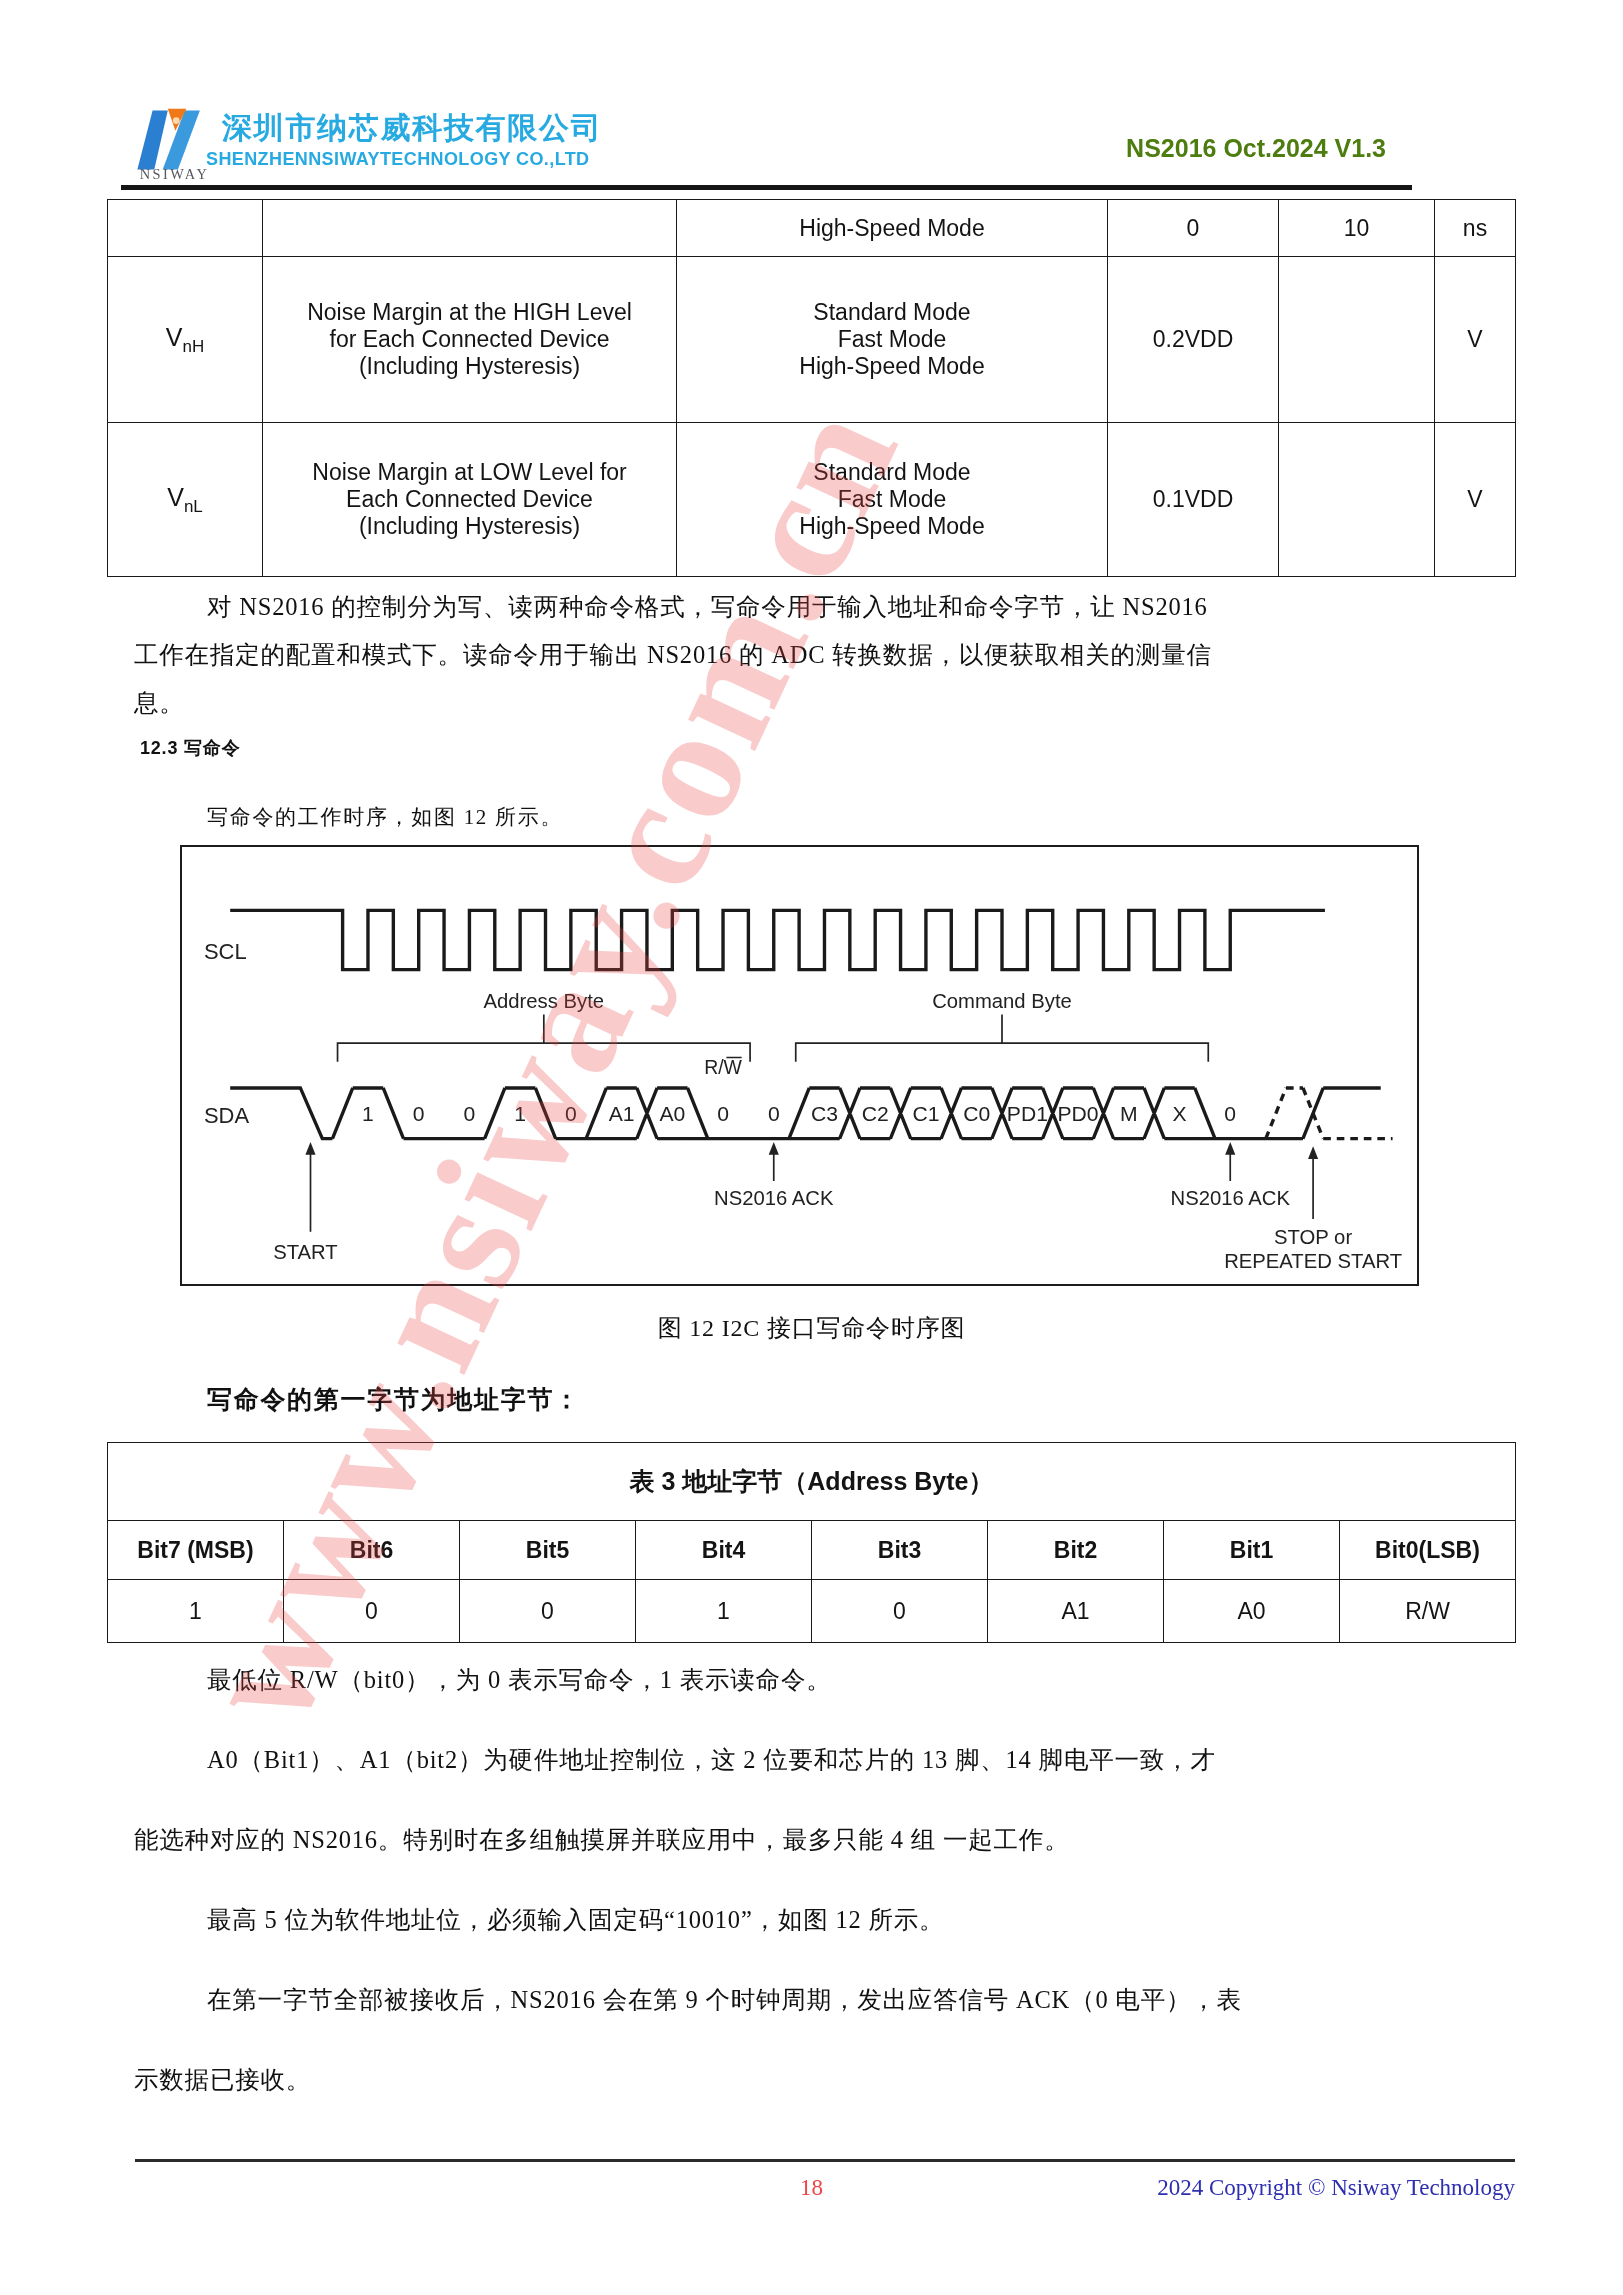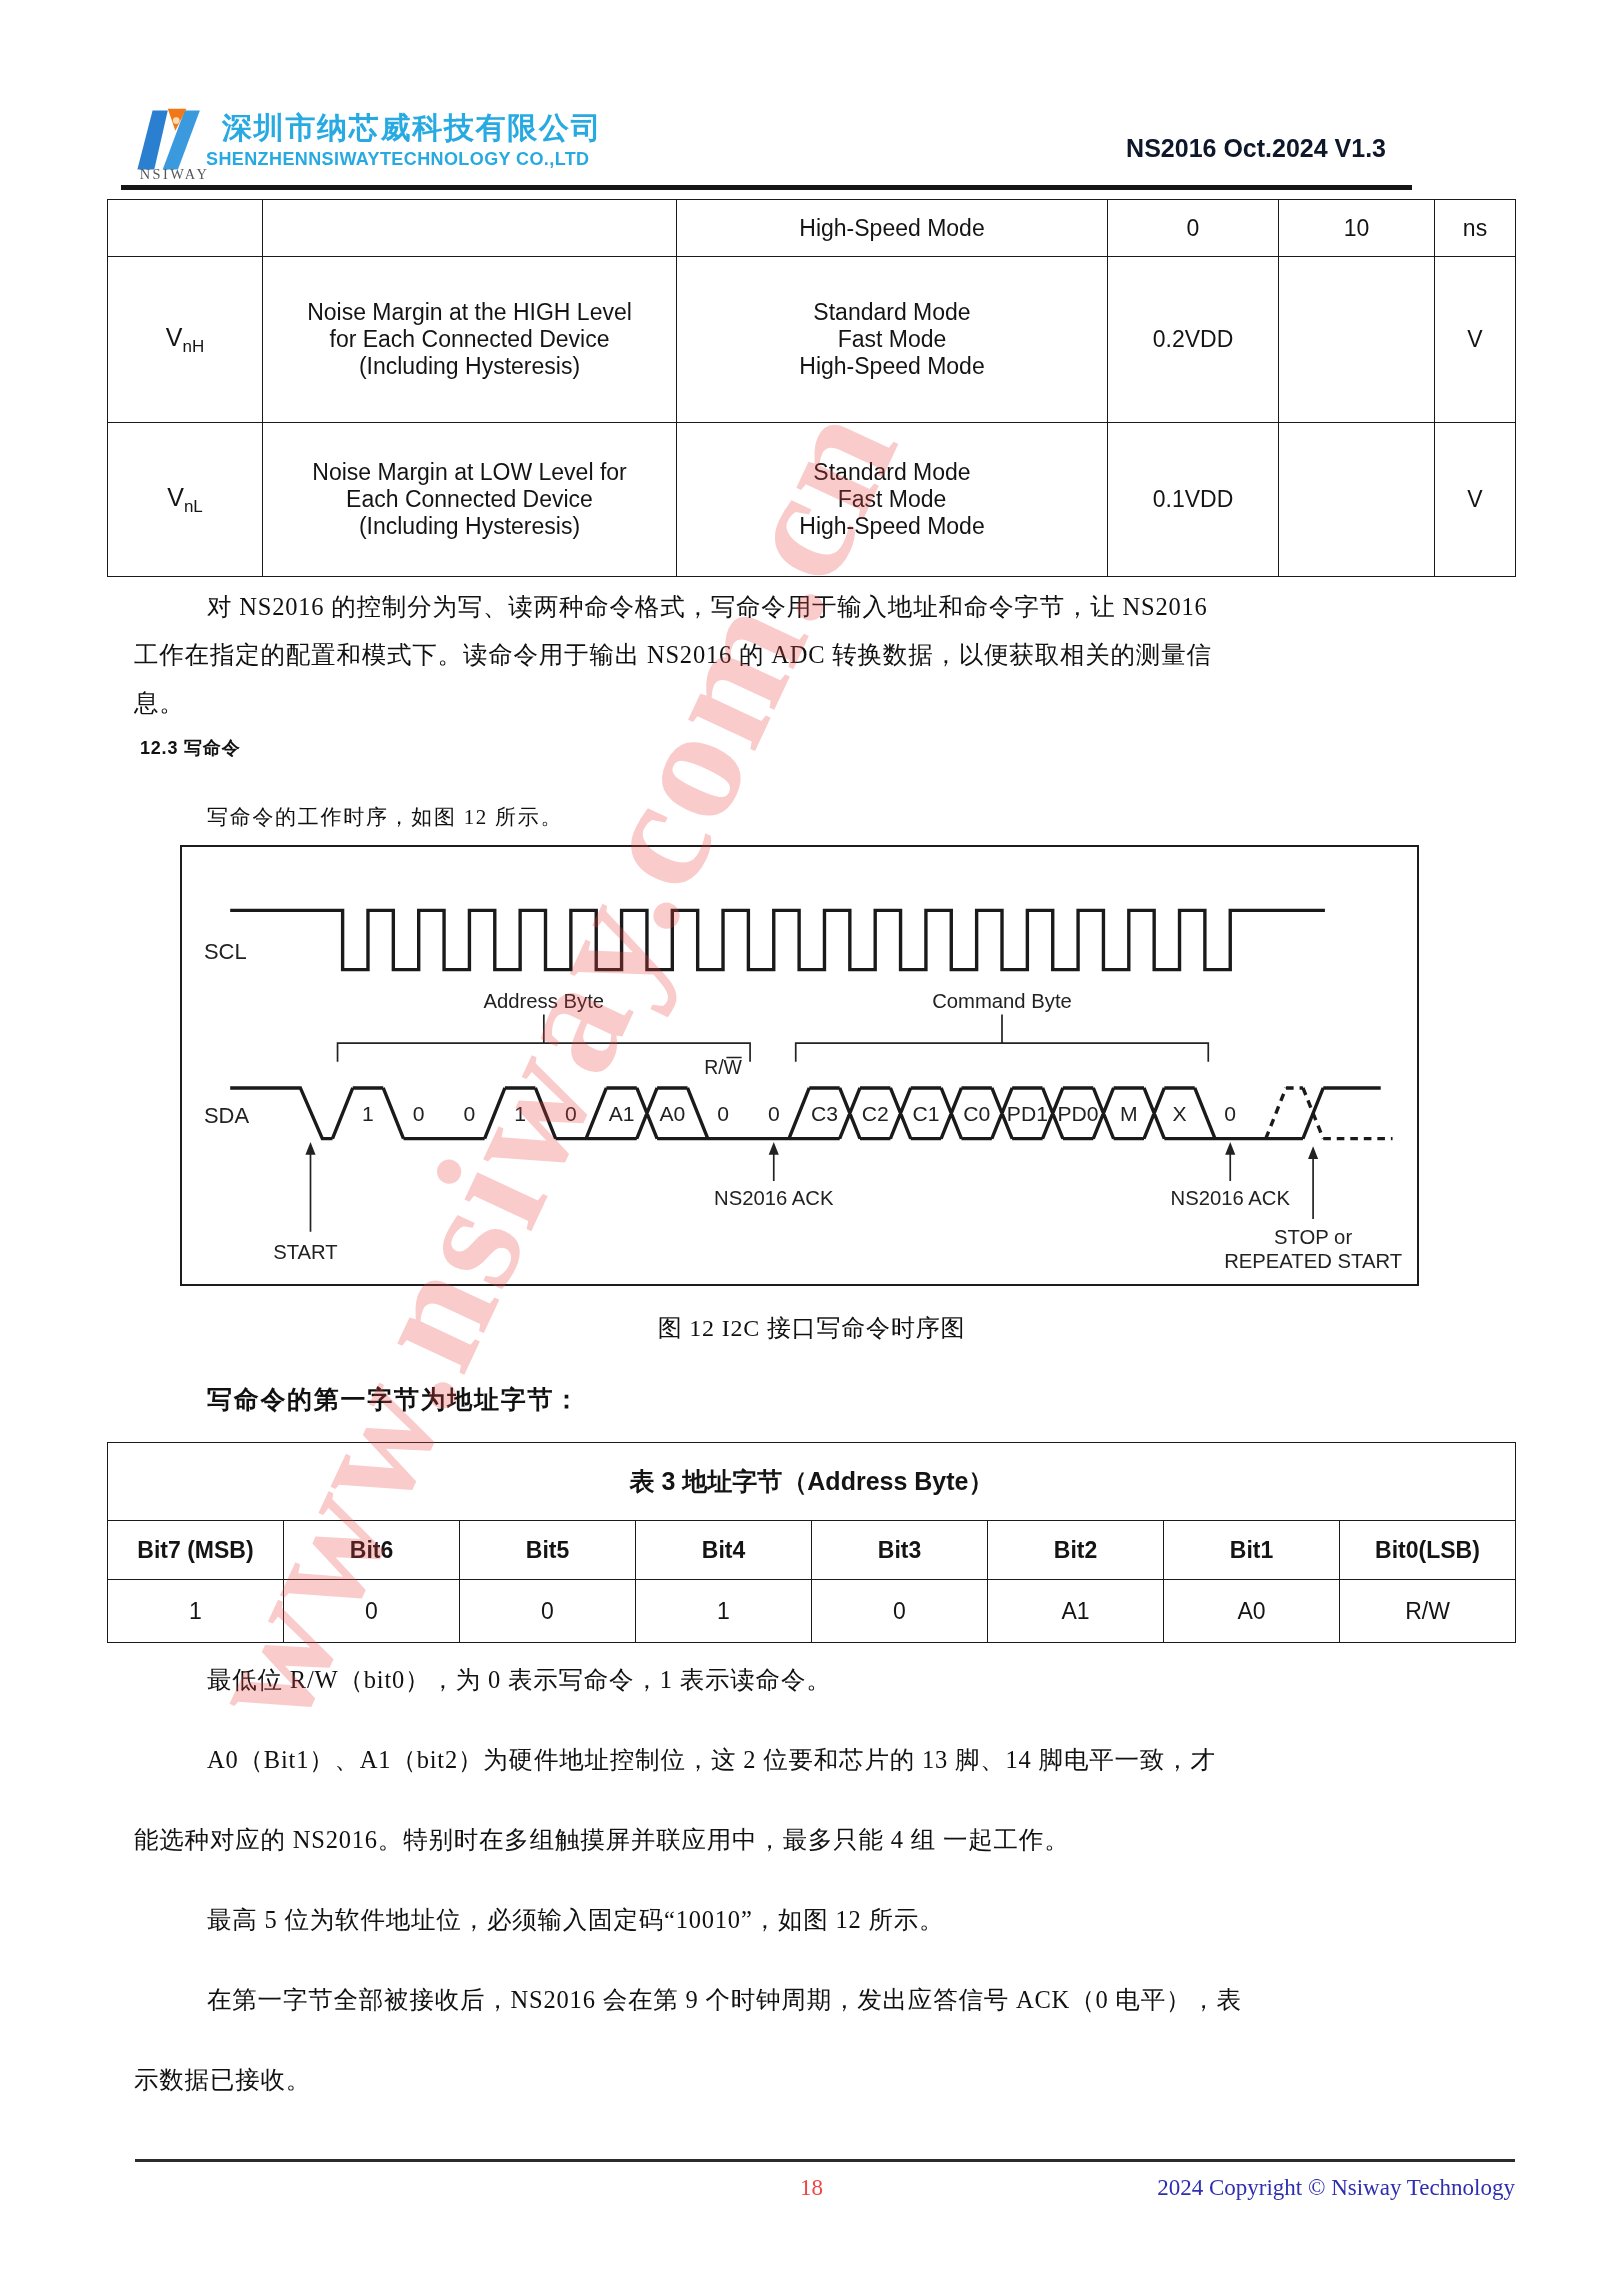--- a/index.html
+++ b/index.html
@@ -7,21 +7,21 @@
         font-family:"Liberation Serif",serif;color:#111;}
   
   .logo-mark{position:absolute;left:134px;top:107px;width:76px;height:66px;}
   .logo-word{position:absolute;left:132px;top:166px;width:85px;text-align:center;
              font-family:"Liberation Serif",serif;font-size:14.4px;letter-spacing:2.5px;color:#56565e;}
   .company-cn{position:absolute;left:222px;top:108px;font-family:"Liberation Sans",sans-serif;
               font-weight:bold;font-size:30px;color:#27aae1;letter-spacing:1.7px;}
   .company-en{position:absolute;left:206px;top:149px;font-family:"Liberation Sans",sans-serif;
               font-weight:bold;font-size:18px;color:#27aae1;letter-spacing:0.4px;}
   .doc-version{position:absolute;right:237px;top:134px;font-family:"Liberation Sans",sans-serif;
-               font-weight:bold;font-size:25px;color:#0f172a;}
+               font-weight:bold;font-size:25px;color:#4d7c0f;}
   .header-rule{position:absolute;left:121px;top:185px;width:1291px;height:5px;background:#161616;}
   
   table{border-collapse:collapse;table-layout:fixed;}
   td,th{border:1.7px solid #1a1a1a;text-align:center;vertical-align:middle;padding:0;
         font-family:"Liberation Sans",sans-serif;font-size:23px;color:#141414;}
   .spec-table{position:absolute;left:107px;top:199px;width:1409px;}
   .spec-table tr.r0{height:57px;}
   .spec-table tr.r1{height:166px;}
   .spec-table tr.r2{height:154px;}
   .mcell{display:flex;flex-direction:column;justify-content:space-around;height:100%;}

